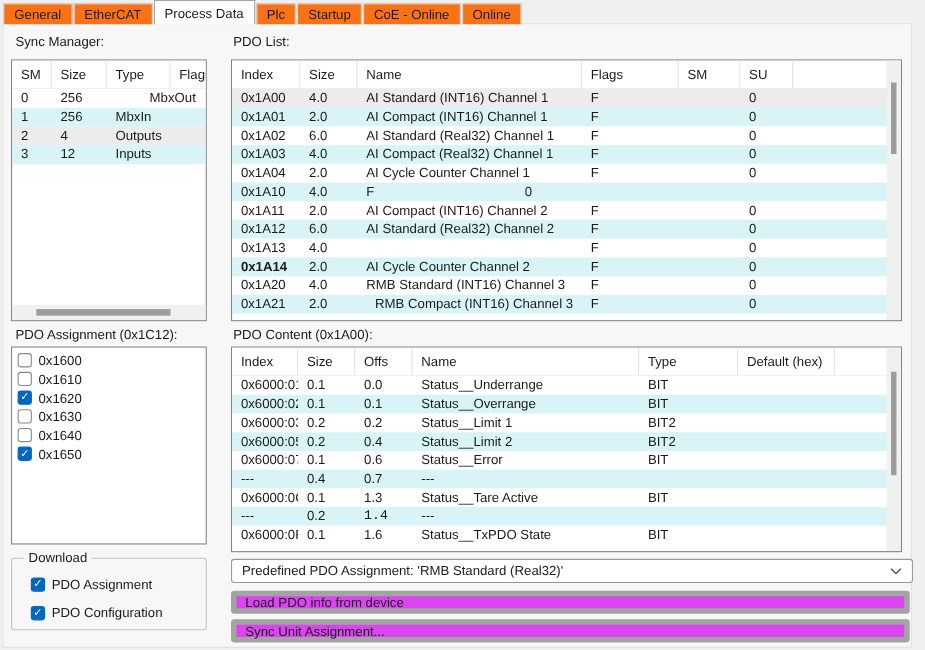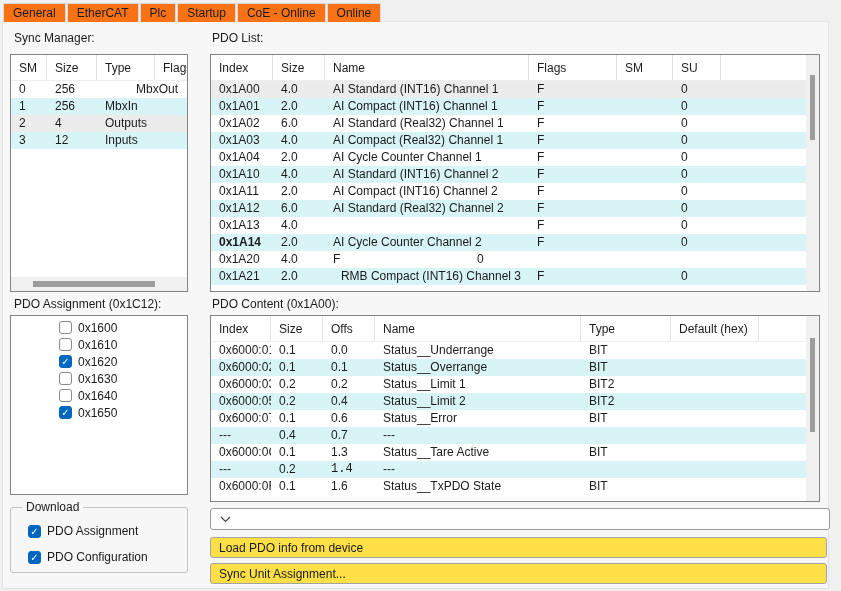--- a/index.html
+++ b/index.html
@@ -40,31 +40,32 @@
   .ckbox.on{background:var(--checkbox-blue,#0067c0);border-color:var(--checkbox-blue,#0067c0);}
   
   .groupbox{position:absolute;border:1px solid #c3c3c3;border-radius:3px;}
   .groupbox>.gb-label{position:absolute;top:-8px;left:11px;background:#f7f7f7;padding:0 4px;}
   .dl-list{position:absolute;left:12px;top:10px;right:4px;background:transparent;border:none;}
   .dl-list .ck-row{height:26px;}
   
   .combo{position:absolute;display:flex;align-items:center;background:#fff;
     border:1px solid #9a9a9a;border-radius:3px;padding:0 9px;cursor:default;}
   .combo .combo-text{flex:1;overflow:hidden;white-space:nowrap;}
-  .btn{position:absolute;display:flex;align-items:center;background:#fde047;
-    border:1px solid #a3a3a3;border-radius:3px;padding:0 8px;white-space:nowrap;cursor:default;}
+  .btn{position:absolute;display:flex;align-items:center;background:#d946ef;
+    border:5px solid #a3a3a3;border-radius:3px;padding:0 8px;white-space:nowrap;cursor:default;}
 </style>
 </head>
 <body>
 
 <div class="page"></div>
 
 <div class="tabbar">
     <div class="tab">General</div>
     <div class="tab">EtherCAT</div>
+    <div class="tab active">Process Data</div>
     <div class="tab">Plc</div>
     <div class="tab">Startup</div>
     <div class="tab">CoE - Online</div>
     <div class="tab">Online</div>
   </div>
 
 <div class="sec-label" style="left:14px;top:31px;">Sync Manager:</div>
 <div class="sec-label" style="left:212px;top:31px;">PDO List:</div>
 <div class="sec-label" style="left:14px;top:297px;">PDO Assignment (0x1C12):</div>
 <div class="sec-label" style="left:212px;top:297px;">PDO Content (0x1A00):</div>
@@ -159,21 +160,20 @@
         <div class="lv-cell" style="width: 52px;">2.0</div>
         <div class="lv-cell" style="width: 204px;">AI Cycle Counter Channel 1</div>
         <div class="lv-cell" style="width: 88px;">F</div>
         <div class="lv-cell" style="width: 56px;"></div>
         <div class="lv-cell" style="width: 48px;">0</div>
         <div class="lv-cell" style="width: 86px;"></div>
       </div>
       <div class="lv-row alt">
         <div class="lv-cell" style="width: 62px;">0x1A10</div>
         <div class="lv-cell" style="width: 52px;">4.0</div>
-        <div class="lv-cell" style="width: 204px;">AI Standard (INT16) Channel 2</div>
         <div class="lv-cell" style="width: 88px;">F</div>
         <div class="lv-cell" style="width: 56px;"></div>
         <div class="lv-cell" style="width: 48px;">0</div>
         <div class="lv-cell" style="width: 86px;"></div>
       </div>
       <div class="lv-row">
         <div class="lv-cell" style="width: 62px;">0x1A11</div>
         <div class="lv-cell" style="width: 52px;">2.0</div>
         <div class="lv-cell" style="width: 204px;">AI Compact (INT16) Channel 2</div>
         <div class="lv-cell" style="width: 88px;">F</div>
@@ -204,41 +204,42 @@
         <div class="lv-cell" style="width: 52px;">2.0</div>
         <div class="lv-cell" style="width: 204px;">AI Cycle Counter Channel 2</div>
         <div class="lv-cell" style="width: 88px;">F</div>
         <div class="lv-cell" style="width: 56px;"></div>
         <div class="lv-cell" style="width: 48px;">0</div>
         <div class="lv-cell" style="width: 86px;"></div>
       </div>
       <div class="lv-row">
         <div class="lv-cell" style="width: 62px;">0x1A20</div>
         <div class="lv-cell" style="width: 52px;">4.0</div>
+        <div class="lv-cell" style="width: 204px;">RMB Standard (INT16) Channel 3</div>
         <div class="lv-cell" style="width: 88px;">F</div>
         <div class="lv-cell" style="width: 56px;"></div>
         <div class="lv-cell" style="width: 48px;">0</div>
         <div class="lv-cell" style="width: 86px;"></div>
       </div>
       <div class="lv-row alt">
         <div class="lv-cell" style="width: 62px;">0x1A21</div>
         <div class="lv-cell" style="width: 52px;">2.0</div>
         <div class="lv-cell" style="width: 204px; text-align: center;">RMB Compact (INT16) Channel 3</div>
         <div class="lv-cell" style="width: 88px;">F</div>
         <div class="lv-cell" style="width: 56px;"></div>
         <div class="lv-cell" style="width: 48px;">0</div>
         <div class="lv-cell" style="width: 86px;"></div>
       </div>
     </div>
   <div class="vscroll">
     <div class="vthumb" style="top:20px;height:65px;"></div>
   </div>
 </div>
 
-<div class="cklist" style="left:10px;top:315px;width:178px;height:180px;padding-left:43px;">
+<div class="cklist" style="left:10px;top:315px;width:178px;height:180px;">
     <div class="ck-row">
       <span class="ckbox"></span>
       <span>0x1600</span>
     </div>
     <div class="ck-row">
       <span class="ckbox"></span>
       <span>0x1610</span>
     </div>
     <div class="ck-row">
       <span class="ckbox on">✓</span>
@@ -364,20 +365,21 @@
         <span>PDO Assignment</span>
       </div>
       <div class="ck-row">
         <span class="ckbox on">✓</span>
         <span>PDO Configuration</span>
       </div>
     </div>
 </div>
 
 <div class="combo" style="left:210px;top:508px;width:620px;height:22px;">
+  <span class="combo-text">Predefined PDO Assignment: 'RMB Standard (Real32)'</span>
   <span style="display:flex;">
     <svg width="11" height="7" viewBox="0 0 11 7">
         <path d="M1 1 L5.5 5.5 L10 1" fill="none" stroke="#464646" stroke-width="1.2"></path>
       </svg>
   </span>
 </div>
 
 <div class="btn" style="left:210px;top:537px;width:617px;height:21px;">Load PDO info from device</div>
 
 <div class="btn" style="left:210px;top:563px;width:617px;height:21px;">Sync Unit Assignment...</div>

